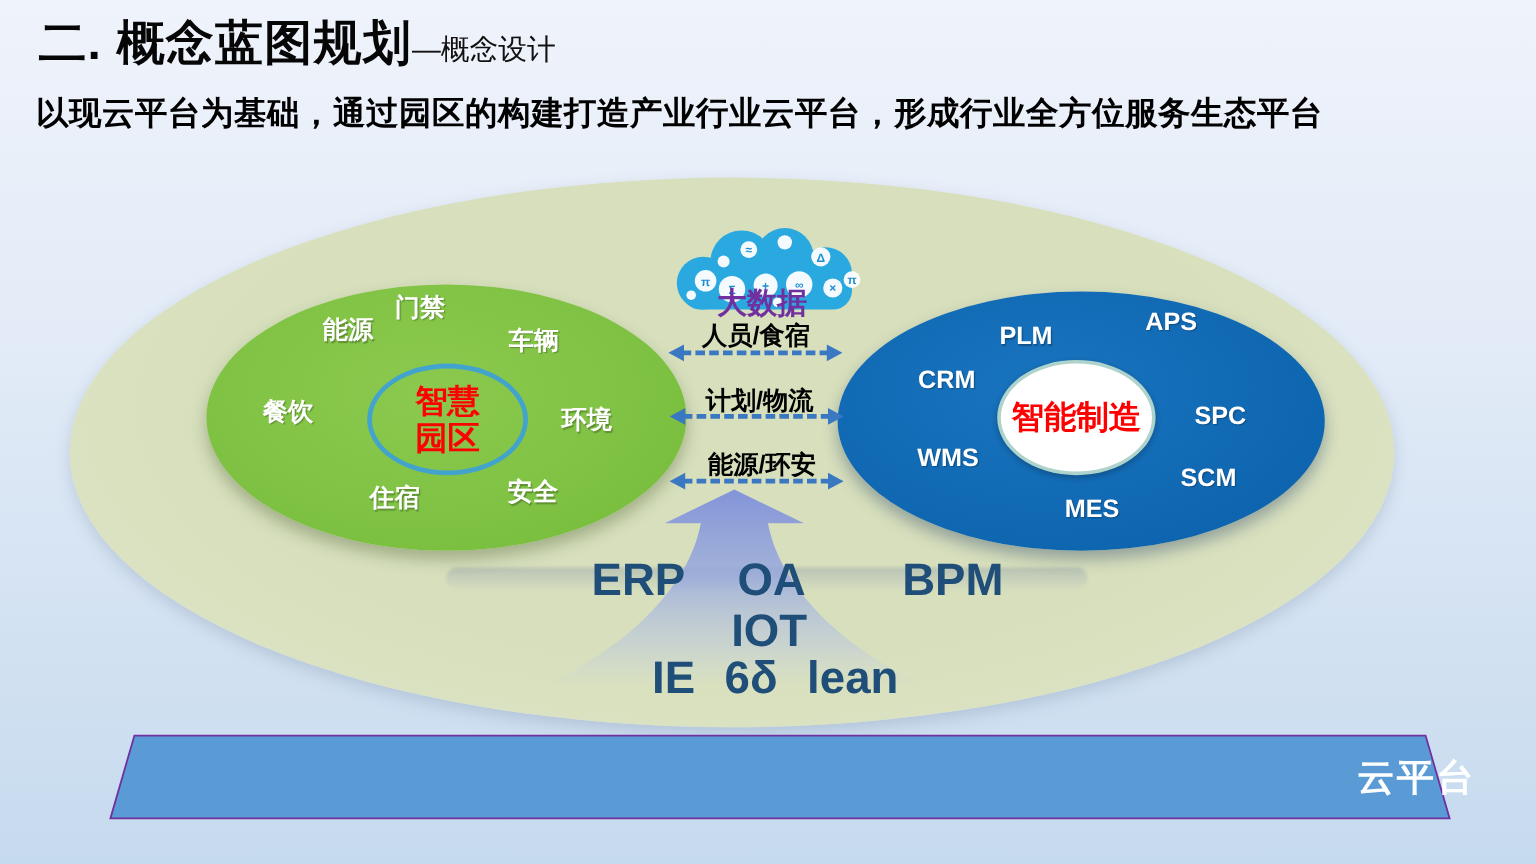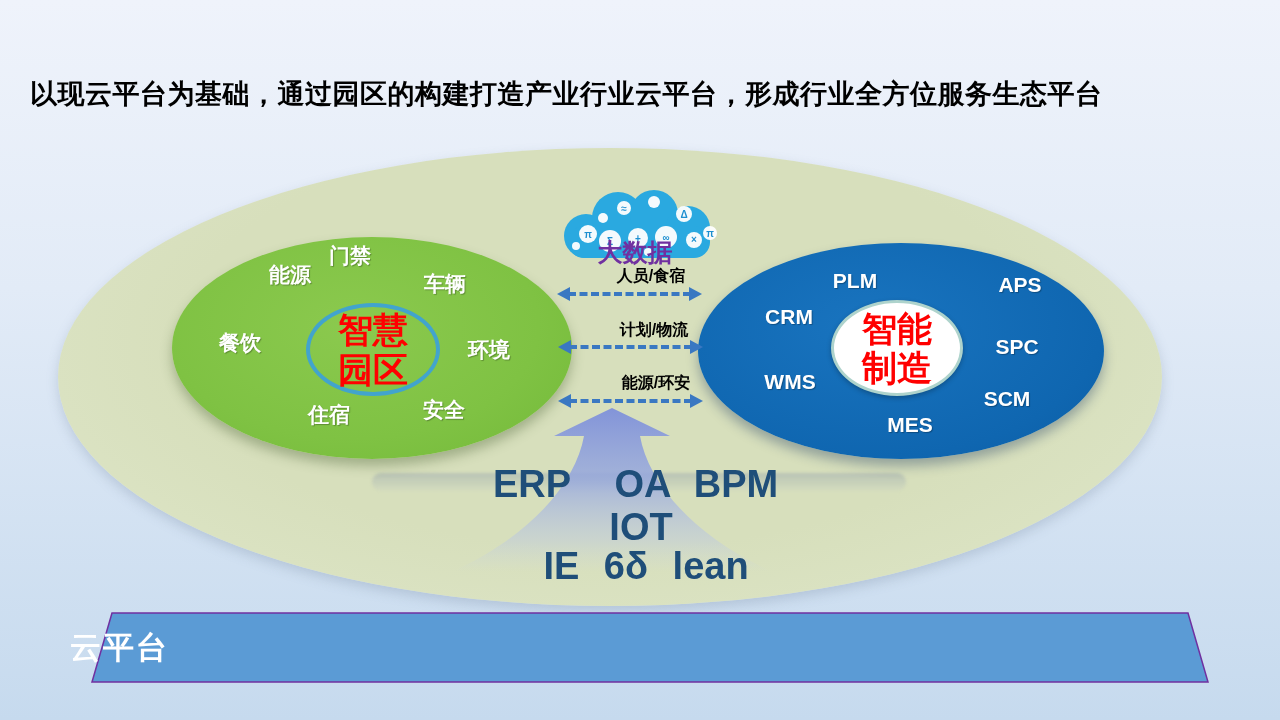--- a/index.html
+++ b/index.html
@@ -32,68 +32,71 @@
   .green-ellipse{
     position:absolute;left:172px;top:237px;width:400px;height:222px;border-radius:50%;
     background:radial-gradient(ellipse at 45% 40%, #8bc94e 0%, #7fc243 60%, #73b939 100%);
     box-shadow:0 7px 12px rgba(60,85,40,.35);z-index:4;
   }
   .park-ring{
     position:absolute;left:306px;top:303px;width:126px;height:85px;border-radius:50%;
     border:4px solid #42a4cd;z-index:5;
     display:flex;flex-direction:column;align-items:center;justify-content:center;
   }
-  .core-text{font-size:35px;font-weight:bold;color:#ff0000;line-height:1.12;text-align:center;white-space:nowrap;}
+  .core-text{font-size:27px;font-weight:bold;color:#ff0000;line-height:1.12;text-align:center;white-space:nowrap;}
   .sat{position:absolute;transform:translate(-50%,-50%);font-size:21px;font-weight:bold;color:#fff;
        text-shadow:1px 1px 1px rgba(0,0,0,.28);white-space:nowrap;z-index:5;}
   .sat-p0{left:350px;top:256px;} .sat-p1{left:290px;top:275px;} .sat-p2{left:445px;top:284px;}
   .sat-p3{left:240px;top:343px;} .sat-p4{left:489px;top:335px;margin-top:15px;} .sat-p5{left:329px;top:415px;}
   .sat-p6{left:444px;top:410px;}
   
   .blue-ellipse{
     position:absolute;left:698px;top:243px;width:406px;height:216px;border-radius:50%;
     background:radial-gradient(ellipse at 42% 38%, #1974bf 0%, #0f66b0 70%, #0b5ca4 100%);
     box-shadow:0 7px 12px rgba(20,50,95,.35);z-index:4;
   }
   .mfg-core{
     position:absolute;left:831px;top:300px;width:126px;height:90px;border-radius:50%;
     background:#fff;border:3px solid #aed3cc;box-shadow:0 2px 5px rgba(0,0,0,.25);z-index:5;
-    display:flex;flex-direction:column;align-items:center;justify-content:center;
-  }
-  .sat-m0{left:855px;top:281px;} .sat-m1{left:976px;top:285px;margin-left:44px;} .sat-m2{left:789px;top:317px;}
+    display:flex;flex-direction:row;align-items:center;justify-content:center;
+  }
+  .sat-m0{left:855px;top:281px;} .sat-m1{left:976px;top:269px;} .sat-m2{left:789px;top:317px;}
   .sat-m3{left:1017px;top:347px;} .sat-m4{left:790px;top:382px;} .sat-m5{left:1007px;top:399px;}
   .sat-m6{left:910px;top:425px;}
   
   .cloud-wrap{position:absolute;left:548px;top:188px;width:180px;height:74px;z-index:6;}
   .cloud-label{position:absolute;left:635px;top:206px;transform:translateX(-50%);
     font-size:25px;font-weight:bold;color:#7030a0;z-index:7;white-space:nowrap;margin-top:30px;}
   
-  .link-label{position:absolute;transform:translateX(-50%);font-size:16px;font-weight:bold;color:#000;
-    white-space:nowrap;z-index:6;margin-left:21px;}
+  .link-label{position:absolute;transform:translateX(-50%);font-size:21px;font-weight:bold;color:#000;
+    white-space:nowrap;z-index:6;}
   .ll-0{left:630px;top:266px;} .ll-1{left:633px;top:320px;} .ll-2{left:635px;top:373px;}
   .link-arrow{position:absolute;width:145px;height:14px;display:flex;align-items:center;z-index:6;}
   .la-0{left:557px;top:287px;} .la-1{left:558px;top:340px;} .la-2{left:558px;top:394px;}
   .link-arrow .head-l{width:0;height:0;border-top:7px solid transparent;border-bottom:7px solid transparent;border-right:13px solid #3a78c2;}
   .link-arrow .head-r{width:0;height:0;border-top:7px solid transparent;border-bottom:7px solid transparent;border-left:13px solid #3a78c2;}
   .link-arrow .line{flex:1;border-top:4px dashed #3a78c2;margin:0 -2px;}
   
   .fword{position:absolute;transform:translate(-50%,-50%);font-size:38px;font-weight:bold;color:#1f4e79;
     white-space:nowrap;z-index:7;}
-  .fw-erp{left:508px;top:484px;margin-left:24px;} .fw-oa{left:643px;top:484px;} .fw-bpm{left:736px;top:484px;}
+  .fw-erp{left:508px;top:484px;margin-left:24px;} .fw-oa{left:643px;top:484px;} .fw-bpm{left:794px;top:484px;}
   .fw-iot{left:641px;top:527px;} .fw-lean{left:646px;top:566px;word-spacing:14px;}
   
   .banner{position:absolute;left:70px;top:606px;width:1160px;height:84px;z-index:8;}
   .banner-label{position:absolute;left:70px;top:613px;width:1160px;height:89px;line-height:69px;
-    text-align:left;font-size:31px;font-weight:bold;color:#fff;z-index:9;letter-spacing:2px;}
+    text-align:right;font-size:31px;font-weight:bold;color:#fff;z-index:9;letter-spacing:2px;}
 </style>
 </head>
 <body>
 
 <div class="slide">
 
+  <div class="title-line">
+    <span class="title-main">二. 概念蓝图规划</span><span class="title-suffix">—概念设计</span>
+  </div>
   <div class="subtitle">以现云平台为基础，通过园区的构建打造产业行业云平台，形成行业全方位服务生态平台</div>
 
   <div class="big-ellipse"></div>
   <div class="reflect-band"></div>
 
   <svg class="up-arrow" width="344" height="170" viewBox="0 0 344 170">
     <defs>
       <linearGradient id="upg" x1="0" y1="0" x2="0" y2="1">
         <stop offset="0" stop-color="#7e90da" stop-opacity="0.95"></stop>
         <stop offset="0.45" stop-color="#93a5e2" stop-opacity="0.75"></stop>

